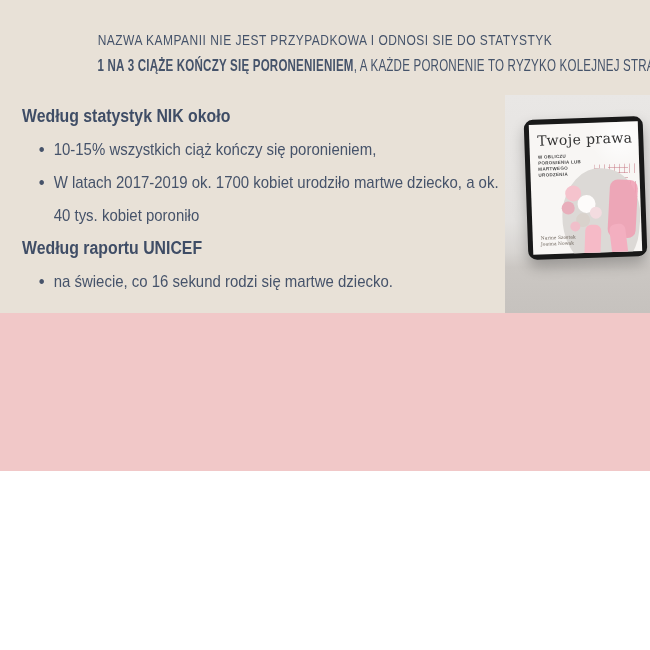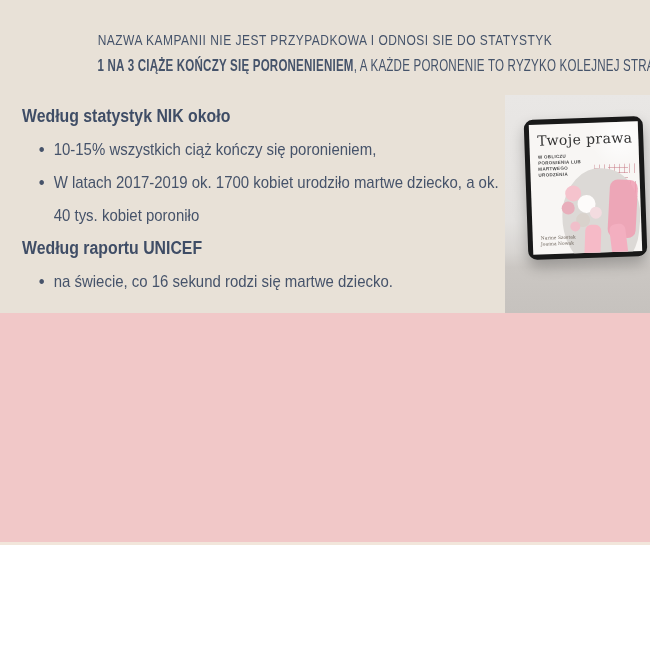--- a/index.html
+++ b/index.html
@@ -3,21 +3,21 @@
 <meta charset="utf-8">
 <style>
   :root{
     --top-bg:#e8e1d7; --pink-bg:#f1c8c8; --footer-bg:#f2e6db;
     --heading-text:#45536a; --body-text:#46536a; --pink-text:#585e6b;
     --eu-blue:#2f54a1; --star-yellow:#ffd617; --splot-green:#3e7c4f;
     --mint:#c3e8da; --gonito-dark:#3f3f3f;
   }
   *{box-sizing:border-box;}
   body{margin:0; background:#fff;}
-  .page{position:relative; width:650px; height:545px; overflow:hidden;
+  .page{position:relative; width:650px; height:471px; overflow:hidden;
         font-family:"Liberation Sans",sans-serif; background:var(--footer-bg);}
 
   
   .top-section{position:absolute; left:0; top:0; width:650px; height:313px; background:var(--top-bg);}
   .pink-section{position:absolute; left:0; top:313px; width:650px; height:229px; background:var(--pink-bg);}
   .footer-section{position:absolute; left:0; top:542px; width:650px; height:108px; background:var(--footer-bg);}
 
   
   .hdr1{position:absolute; left:0; right:0; top:31px; text-align:center; white-space:nowrap;
         font-size:15px; font-weight:normal; letter-spacing:.6px; color:var(--heading-text);

